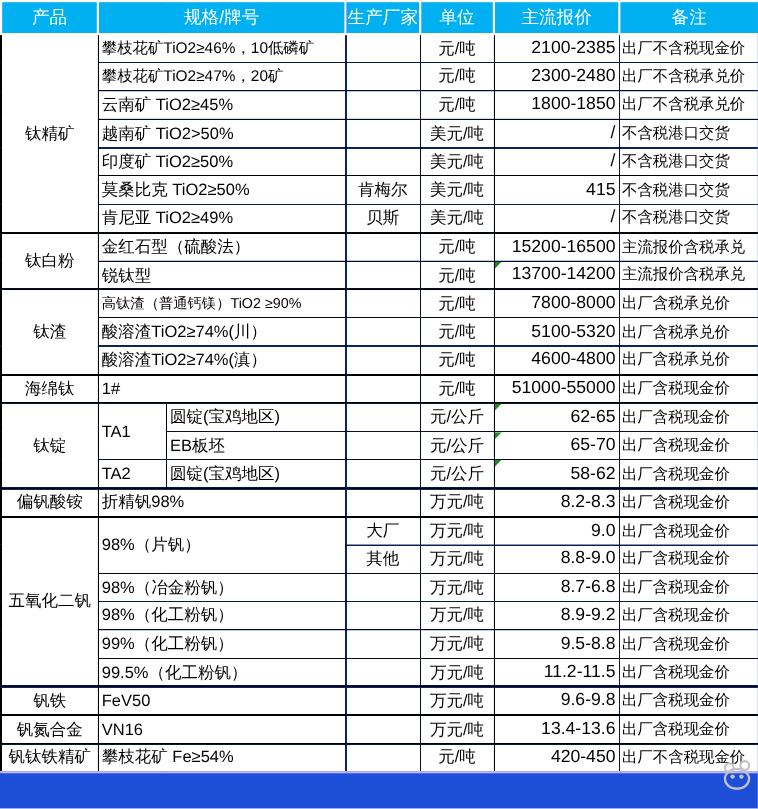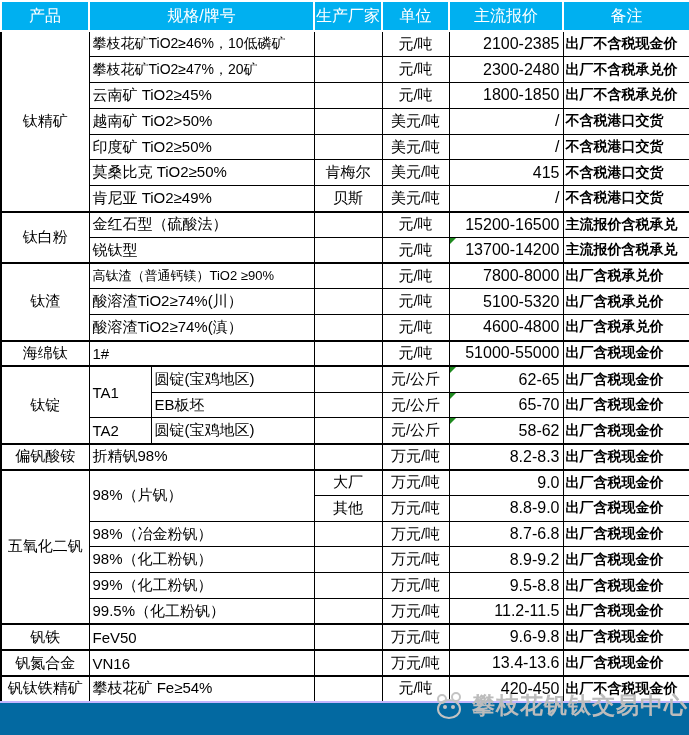--- a/index.html
+++ b/index.html
@@ -1,19 +1,19 @@
 <!DOCTYPE html>
 <html><head>
 <meta charset="utf-8">
 <style>
   html,body{margin:0;padding:0;background:#fff;}
   .page{
     position:relative;
     width:689px;height:735px;
-    background:#0369a1;
+    background:#1d4ed8;
     font-family:"Liberation Sans","DejaVu Sans",sans-serif;
     overflow:hidden;
   }
   table{
     border-collapse:collapse;
     table-layout:fixed;
     width:689px;
   }
   col.c-prod{width:88px;}
   col.c-s1{width:62px;}
@@ -42,21 +42,21 @@
     padding:0 3px;
     white-space:nowrap;
     overflow:hidden;
     position:relative;
     background:#fff;
   }
   
   tr.gs td{border-top:2px solid #000;}
   tbody tr:last-child td{border-bottom:2px solid #c4b5fd;}
   td.prod{border-left:2px solid #000;margin-top:34px;}
-  td.note{border-right:2px solid #000;font-weight:bold;}
+  td.note{border-right:2px solid #000;}
 
   td.prod{text-align:center;}
   td.spec{text-align:left;margin-left:21px;}
   td.spec.sz14{font-size:14px;}
   td.spec.sz13{font-size:13px;}
   td.grade{text-align:left;}
   td.mfr{text-align:center;}
   td.unit{text-align:center;}
   td.price{text-align:right;font-size:16px;}
   td.note{text-align:left;font-size:14px;padding:0 2px;}
@@ -310,15 +310,14 @@
   </table>
 
   <div class="watermark">
     <svg width="34" height="30" viewBox="0 0 34 30">
       <circle cx="9" cy="8" r="4" fill="none" stroke="#c3c3c3" stroke-width="2"></circle>
       <circle cx="23" cy="6" r="4" fill="none" stroke="#c3c3c3" stroke-width="2"></circle>
       <ellipse cx="16" cy="18" rx="11" ry="9" fill="none" stroke="#c3c3c3" stroke-width="2"></ellipse>
       <circle cx="12" cy="16" r="2" fill="#c3c3c3"></circle>
       <circle cx="20" cy="16" r="2" fill="#c3c3c3"></circle>
     </svg>
-    <span>攀枝花钒钛交易中心</span>
   </div>
 </div>
 
 </body></html>

